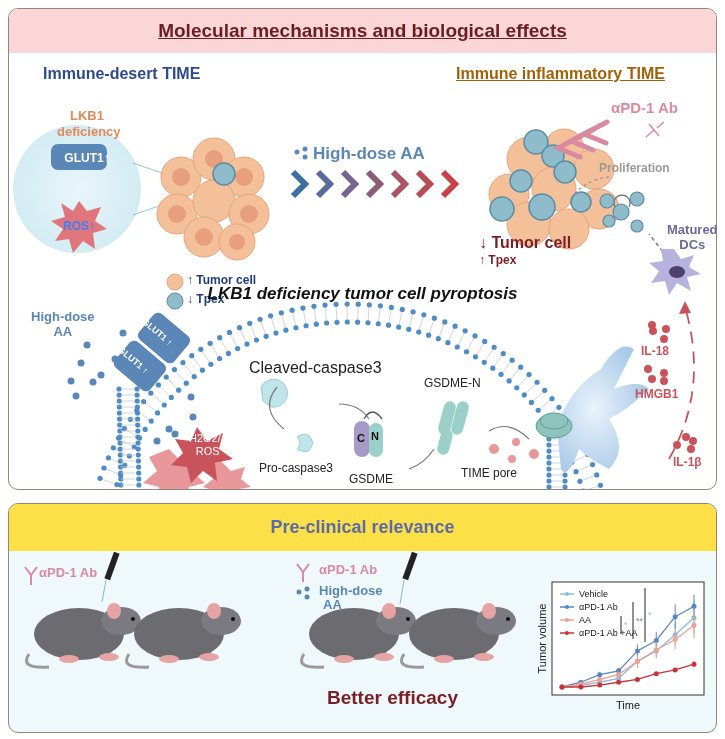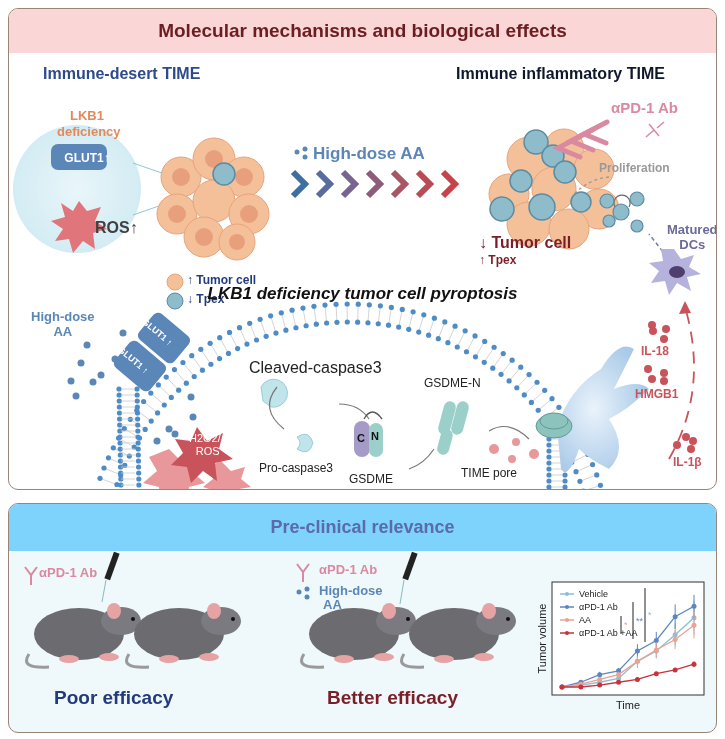--- a/index.html
+++ b/index.html
@@ -1,22 +1,22 @@
 <!DOCTYPE html>
 <html><head>
 <meta charset="utf-8">
 <style>
   html,body{margin:0;padding:0;background:#fff;}
   body{width:725px;height:739px;position:relative;overflow:hidden;font-family:"Liberation Sans",sans-serif;}
   .panel{position:absolute;border:1.5px solid #9a8478;border-radius:10px;overflow:hidden;}
   #top-panel{left:8px;top:8px;width:707px;height:480px;background:#fff;}
   #bottom-panel{left:8px;top:503px;width:707px;height:228px;background:#eff8fa;}
   .panel-header{position:absolute;left:0;top:0;width:100%;text-align:center;font-weight:bold;}
-  #top-header{height:44px;line-height:44px;background:#fad6d6;color:#6b1d22;font-size:19px;}
-  #bottom-header{height:47px;line-height:47px;background:#7dd3fc;color:#5b6aa8;font-size:18px;}
+  #top-header{height:44px;line-height:44px;background:#fad6d6;color:#6b1d22;font-size:19px;text-decoration:underline;}
+  #bottom-header{height:47px;line-height:47px;background:#fde047;color:#5b6aa8;font-size:18px;}
   .abs{position:absolute;}
   .t-bold{font-weight:bold;}
   svg{position:absolute;left:0;top:0;}
 </style>
 </head>
 <body>
 
 <div class="panel" id="top-panel">
   <div class="panel-header" id="top-header">Molecular mechanisms and biological effects</div>
 
@@ -459,27 +459,27 @@
     <path d="M660,450 Q700,380 676,298" fill="none" stroke="#c9535a" stroke-width="1.8" stroke-dasharray="12,8"></path>
     <polygon points="676,292 670,305 682,304" fill="#c9535a"></polygon>
   </svg>
 
   <div class="abs t-bold" style="left: 34px; top: 56px; font-size: 16px; color: rgb(45, 74, 138);">Immune-desert TIME</div>
   <div class="abs t-bold" style="left:48px;top:99px;width:60px;text-align:center;font-size:13px;color:#e28a5c;line-height:16px;">
     <div>LKB1</div>
     <div>deficiency</div>
   </div>
   <div class="abs t-bold" style="left:50px;top:142px;width:56px;text-align:center;font-size:12px;color:#fff;"><span>GLUT1</span><span>↑</span></div>
-  <div class="abs t-bold" style="left:50px;top:210px;width:40px;text-align:center;font-size:16px;color:#404040;margin-left:36px;"><span>ROS</span><span>↑</span></div>
+  <div class="abs t-bold" style="left:50px;top:210px;width:40px;text-align:center;font-size:12px;color:#3b82f6;"><span>ROS</span><span>↑</span></div>
   <div class="abs t-bold" style="left:178px;top:264px;font-size:12px;color:#233a7c;"><span>↑</span> <span>Tumor cell</span></div>
   <div class="abs t-bold" style="left:178px;top:283px;font-size:12px;color:#233a7c;text-align:right;"><span>↓</span> <span>Tpex</span></div>
 
   <div class="abs t-bold" style="left:304px;top:135px;font-size:17px;color:#5b86b8;">High-dose AA</div>
 
-  <div class="abs t-bold" style="left: 447px; top: 56px; font-size: 16px; color: #0f172a;">Immune inflammatory TIME</div>
+  <div class="abs t-bold" style="left: 447px; top: 56px; font-size: 16px; color: #a16207; text-decoration: underline;">Immune inflammatory TIME</div>
   <div class="abs t-bold" style="left:602px;top:90px;font-size:15px;color:#d98aa0;">αPD-1 Ab</div>
   <div class="abs t-bold" style="left:590px;top:152px;font-size:12px;color:#999;">Proliferation</div>
   <div class="abs t-bold" style="left:658px;top:213px;font-size:13px;color:#6b6a9a;text-align:center;line-height:15px;">
     <div>Matured</div>
       <div>DCs</div>
   </div>
   <div class="abs t-bold" style="left:470px;top:225px;font-size:16px;color:#7a1f28;"><span>↓</span> <span>Tumor cell</span></div>
   <div class="abs t-bold" style="left:470px;top:244px;font-size:12px;color:#7a1f28;"><span>↑</span> <span>Tpex</span></div>
 
   <div class="abs t-bold" style="left:0;width:707px;top:275px;text-align:center;font-size:17px;color:#111;font-style:italic;">LKB1 deficiency tumor cell pyroptosis</div>
@@ -660,21 +660,20 @@
         <line x1="624" y1="98" x2="624" y2="135" stroke="#222" stroke-width="1"></line>
         <text x="627" y="119.5" font-size="9" fill="#5b86c0" font-family="Liberation Sans, sans-serif">**</text>
         <line x1="636" y1="84" x2="636" y2="138" stroke="#222" stroke-width="1"></line>
         <text x="639" y="114" font-size="9" fill="#8fbcd6" font-family="Liberation Sans, sans-serif">*</text>
         <text x="619" y="205" font-size="11" text-anchor="middle" fill="#222" font-family="Liberation Sans, sans-serif">Time</text>
         <text x="0" y="0" font-size="11" text-anchor="middle" fill="#222" font-family="Liberation Sans, sans-serif" transform="translate(537,134.5) rotate(-90)">Tumor volume</text>
       </g>
   </svg>
 
   <div class="abs t-bold" style="left:30px;top:61px;font-size:13px;color:#d98aa0;">αPD-1 Ab</div>
-  <div class="abs t-bold" style="left:45px;top:183px;font-size:19px;color:#233a7c;">Poor efficacy</div>
 
   <div class="abs t-bold" style="left:310px;top:58px;font-size:13px;color:#d98aa0;">αPD-1 Ab</div>
   <div class="abs t-bold" style="left:310px;top:80px;font-size:13px;color:#5b86b8;line-height:14px;">
     <div>High-dose</div>
       <div style="padding-left:4px">AA</div>
   </div>
   <div class="abs t-bold" style="left:318px;top:183px;font-size:19px;color:#7a1f28;">Better efficacy</div>
 </div>
 
 </body></html>

